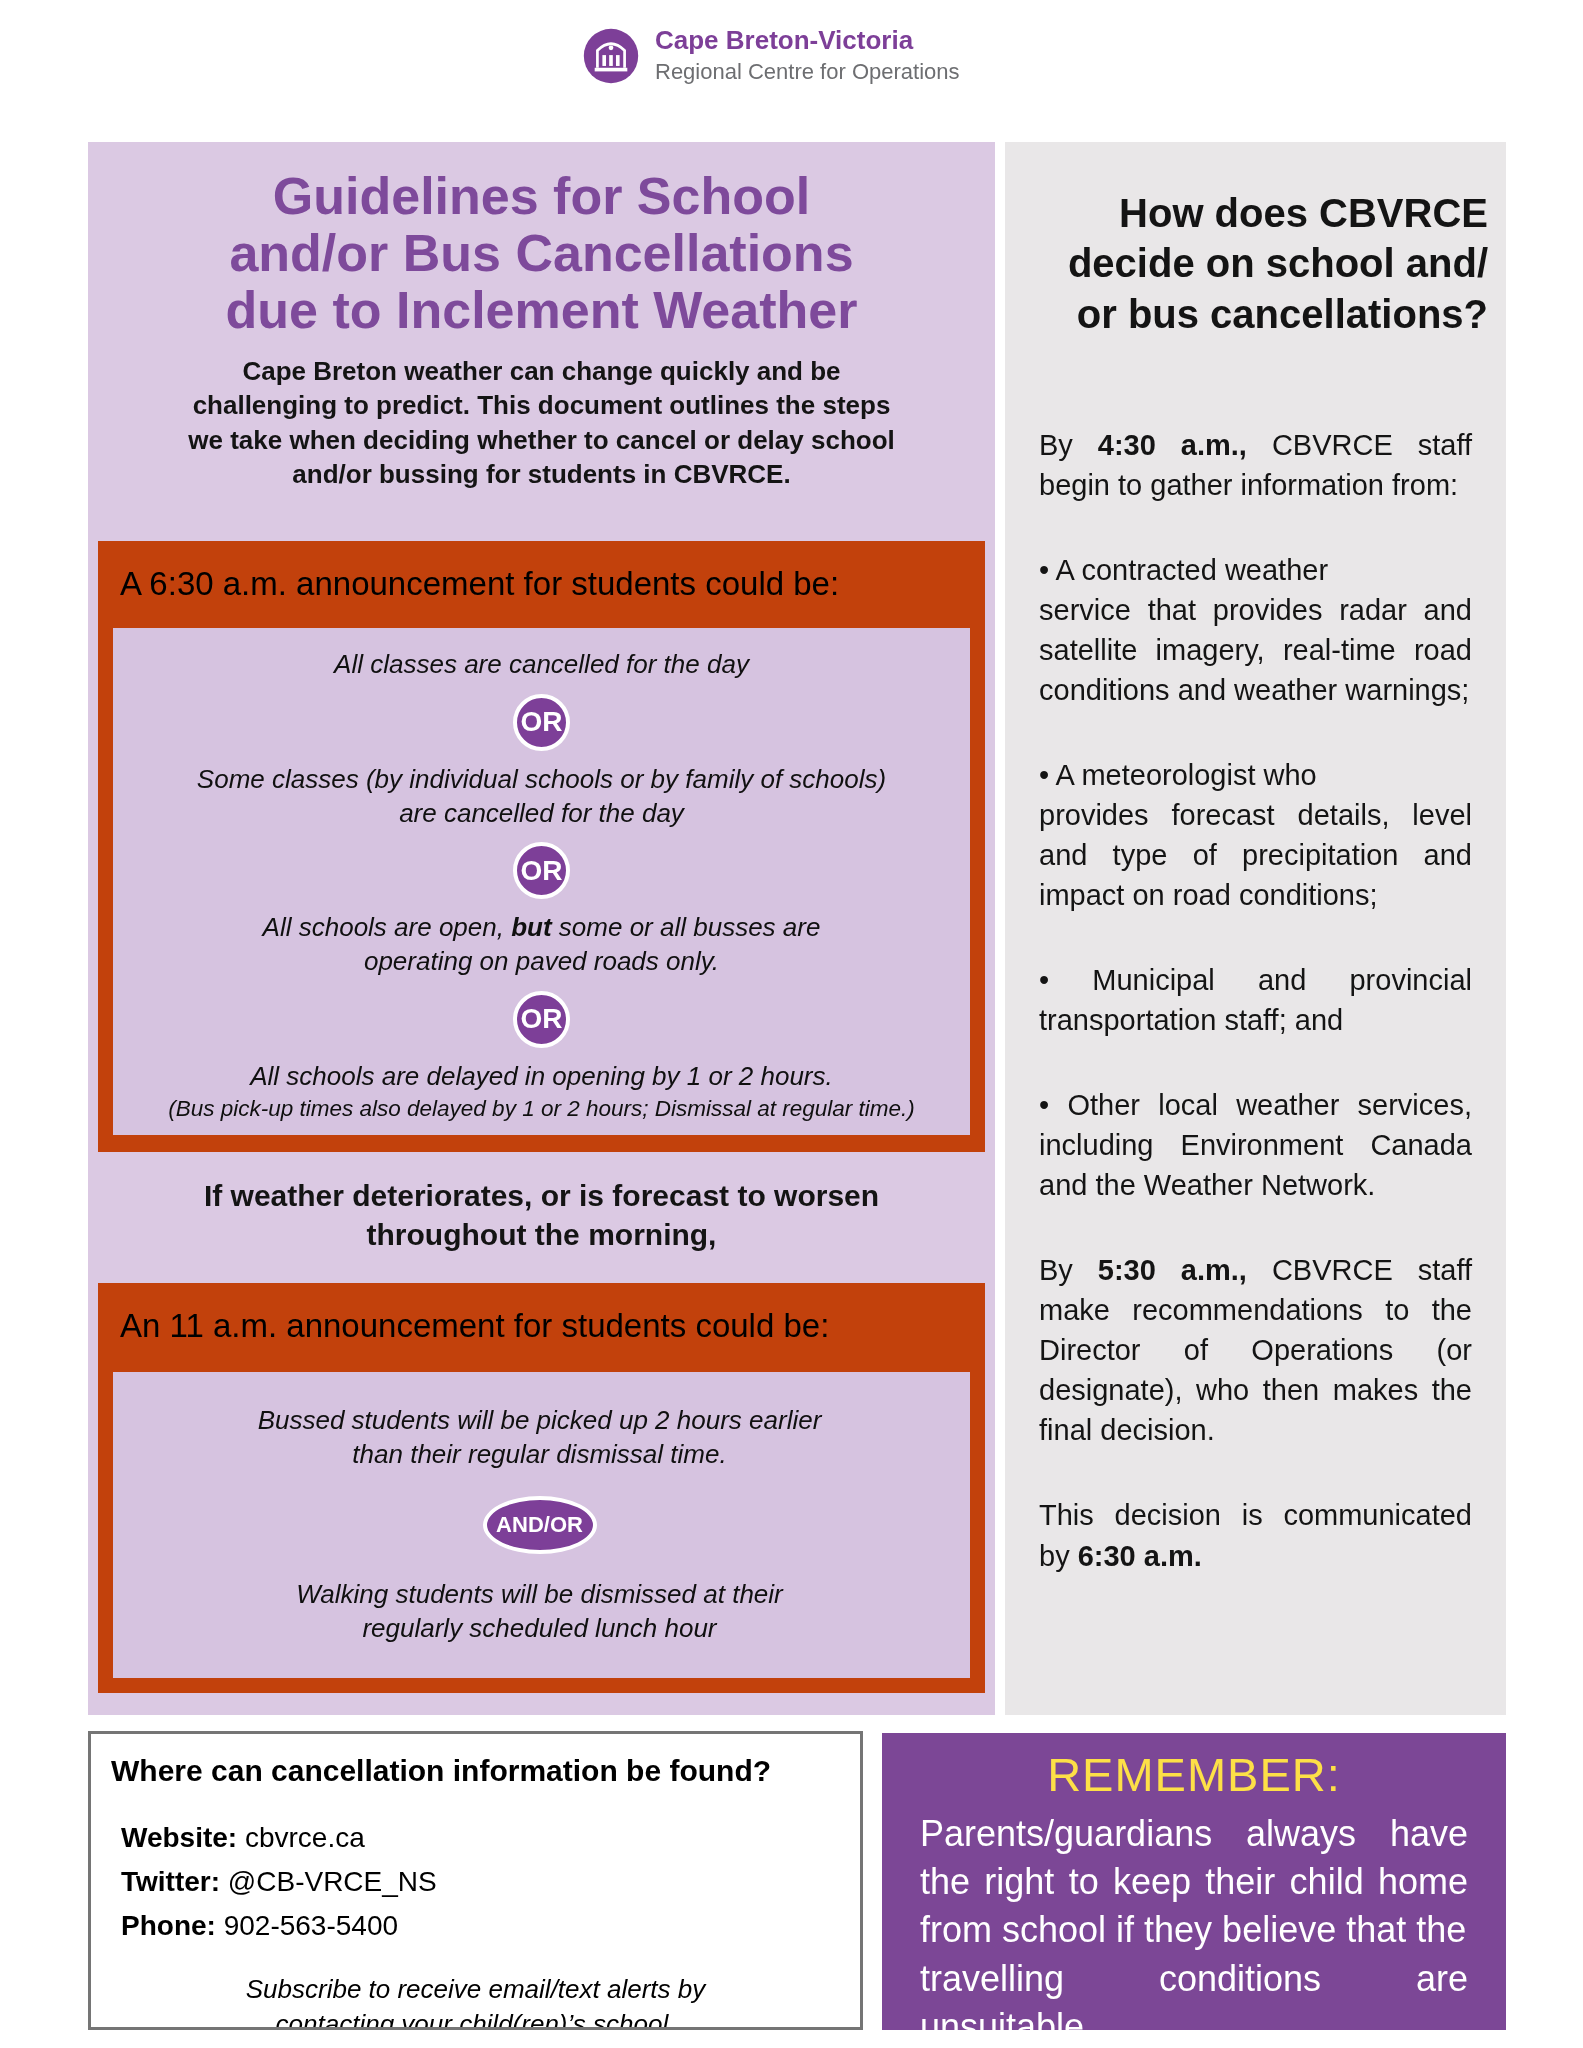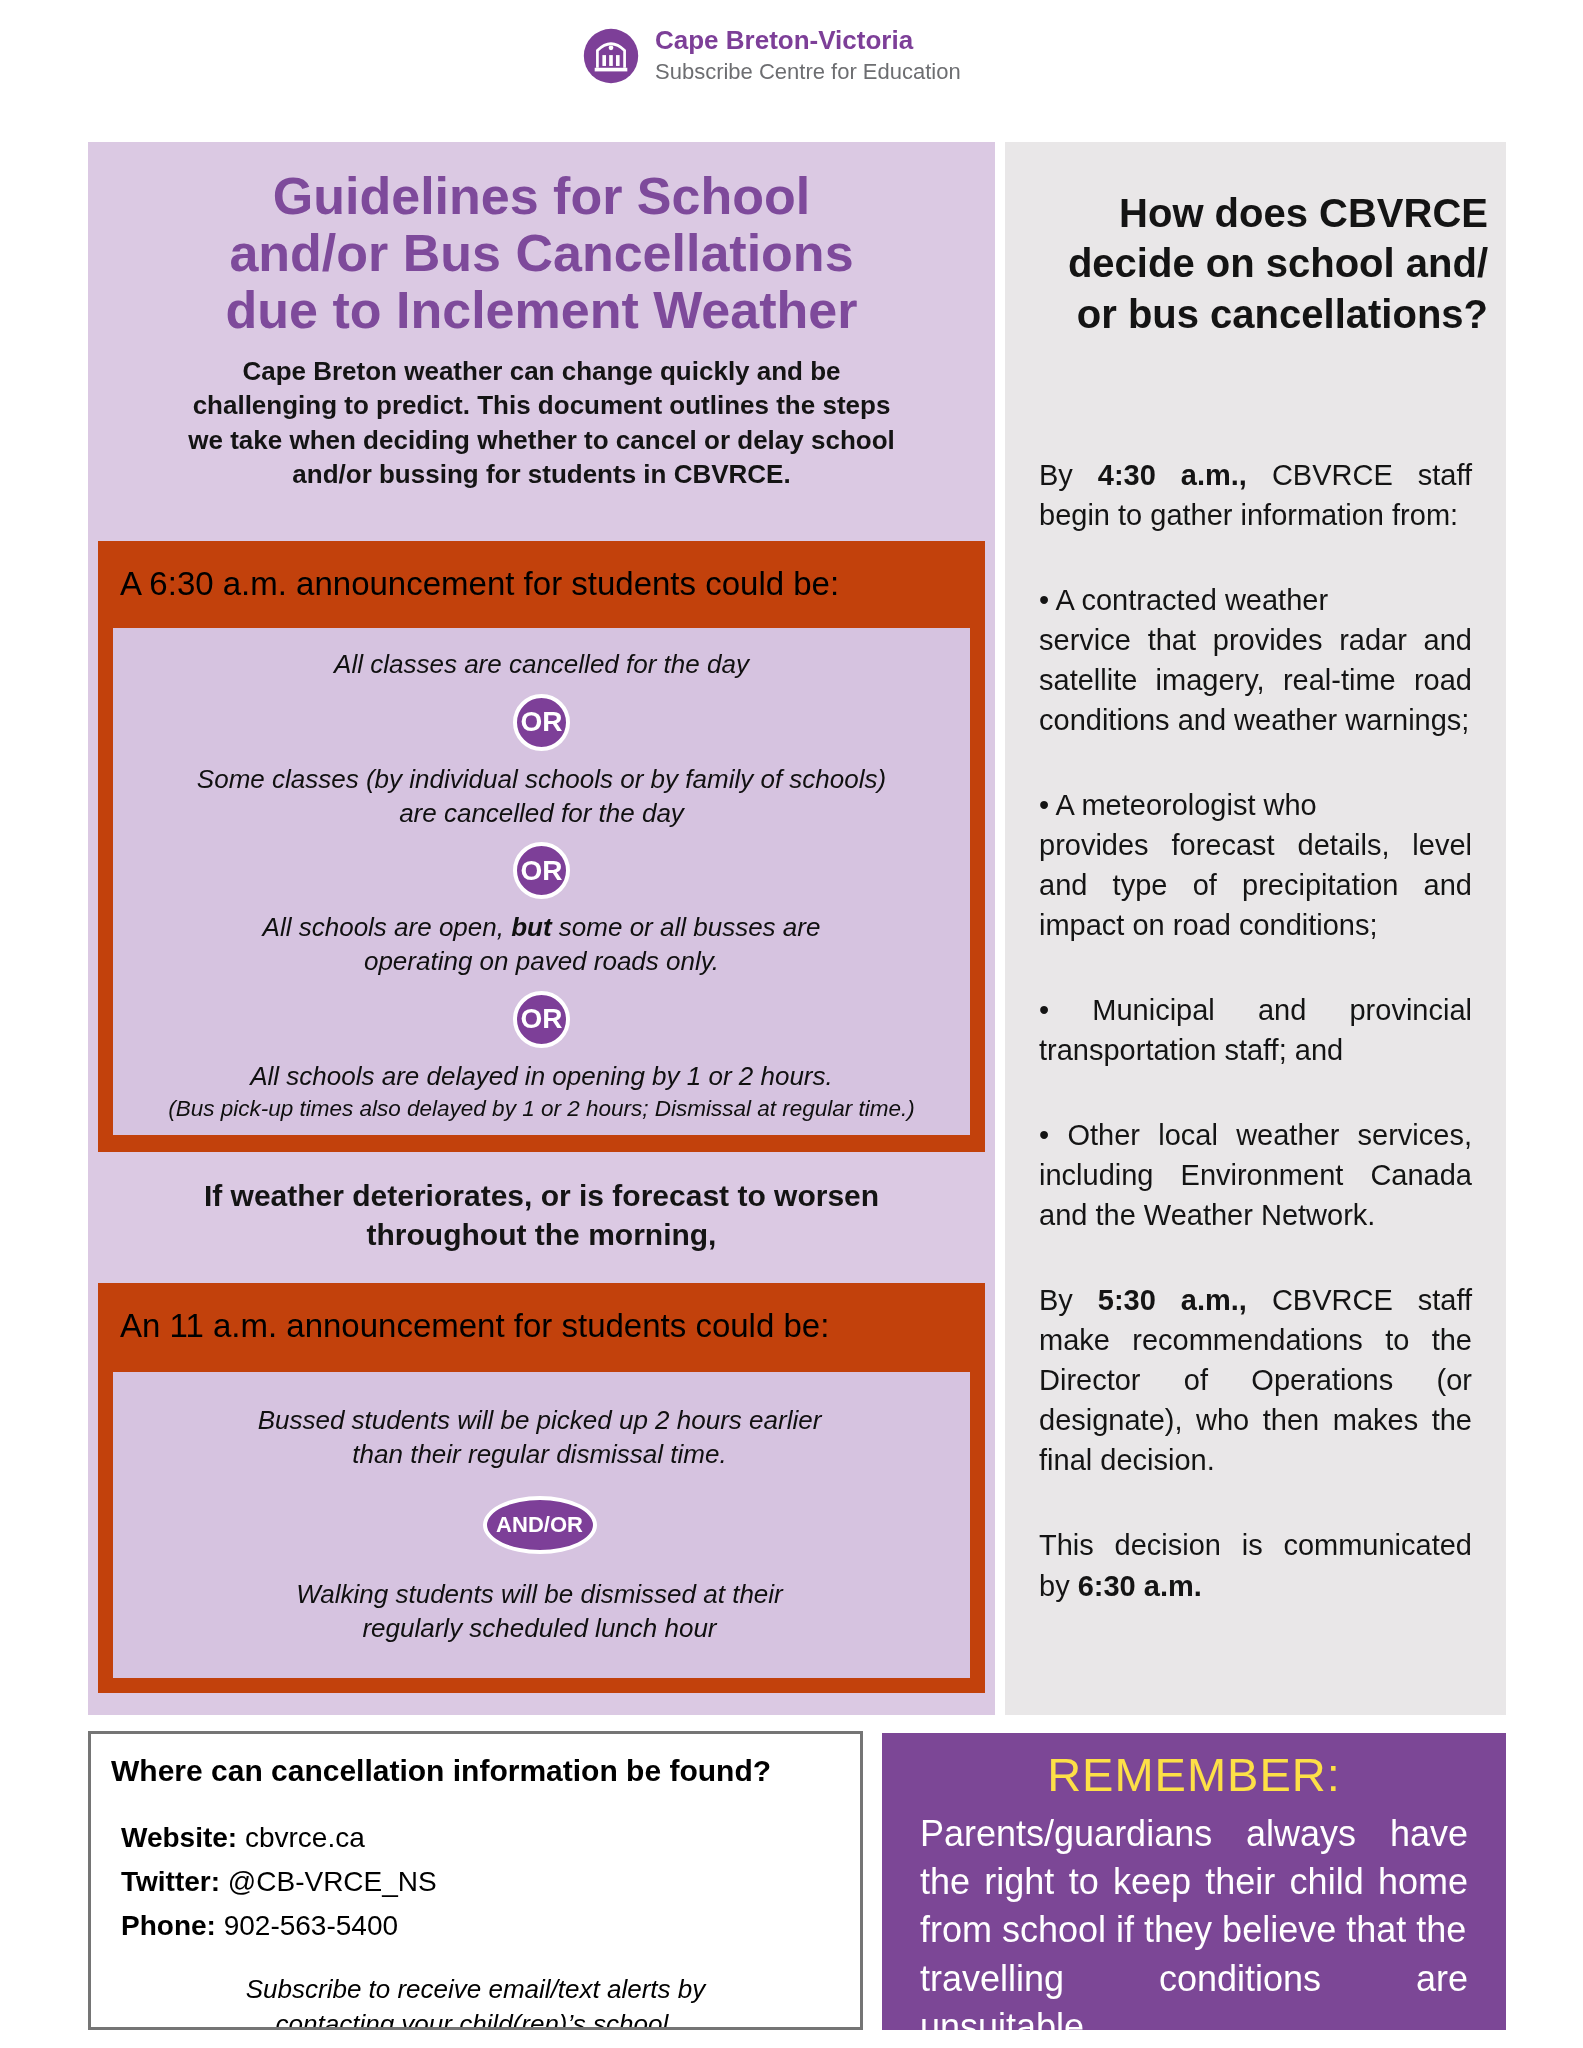--- a/index.html
+++ b/index.html
@@ -38,21 +38,21 @@
   .interlude{position:absolute;top:1034px;left:0;right:0;margin:0;text-align:center;white-space:pre-line;
              font-size:30px;font-weight:700;color:#141414;line-height:1.3;}
 
   
   .right-panel{position:absolute;left:1005px;top:142px;width:501px;height:1573px;background:#e9e7e8;
                box-sizing:border-box;overflow:hidden;}
   .rp-heading{margin:46px 18px 0;text-align:right;white-space:pre-line;font-size:40px;line-height:1.26;
               font-weight:600;color:#141414;}
   .rp-para{margin:45px 34px 0;text-align:justify;white-space:pre-line;font-size:29px;line-height:1.38;
            color:#141414;}
-  .rp-para.first{margin-top:116px;}
+  .rp-para.first{margin-top:86px;}
   .rp-para strong{font-weight:700;}
 
   
   .info-box{position:absolute;left:88px;top:1731px;width:775px;height:299px;background:#fff;
             border:3px solid #757575;box-sizing:border-box;overflow:hidden;}
   .info-heading{margin:20px 0 0 20px;font-size:30px;font-weight:700;color:#000;}
   .contacts{margin:28px 0 0 30px;font-size:28px;line-height:1.57;color:#000;}
   .contact-line strong{font-weight:700;}
   .subscribe{margin:24px 0 0;text-align:center;white-space:pre-line;font-style:italic;font-size:26px;
              font-weight:500;line-height:1.35;color:#000;}
@@ -75,21 +75,21 @@
       <circle cx="32" cy="32" r="30" fill="#7d3f98"></circle>
       <path d="M17 45 V26 Q32 11 47 26 V45" fill="none" stroke="#ffffff" stroke-width="3"></path>
       <rect x="14" y="45" width="36" height="4" fill="#ffffff"></rect>
       <rect x="22.5" y="31" width="4" height="12" fill="#ffffff"></rect>
       <rect x="30" y="31" width="4" height="12" fill="#ffffff"></rect>
       <rect x="37.5" y="31" width="4" height="12" fill="#ffffff"></rect>
       <circle cx="32" cy="23" r="2.6" fill="#ffffff"></circle>
     </svg>
     <div>
       <div class="logo-name">Cape Breton-Victoria</div>
-      <div class="logo-sub">Subscribe Centre for Education</div>
+      <div class="logo-sub">Regional Centre for Operations</div>
     </div>
   </header>
 
   <section class="left-panel">
     <h1 class="title">Guidelines for School
 and/or Bus Cancellations
 due to Inclement Weather</h1>
     <p class="intro">Cape Breton weather can change quickly and be
 challenging to predict. This document outlines the steps
 we take when deciding whether to cancel or delay school

